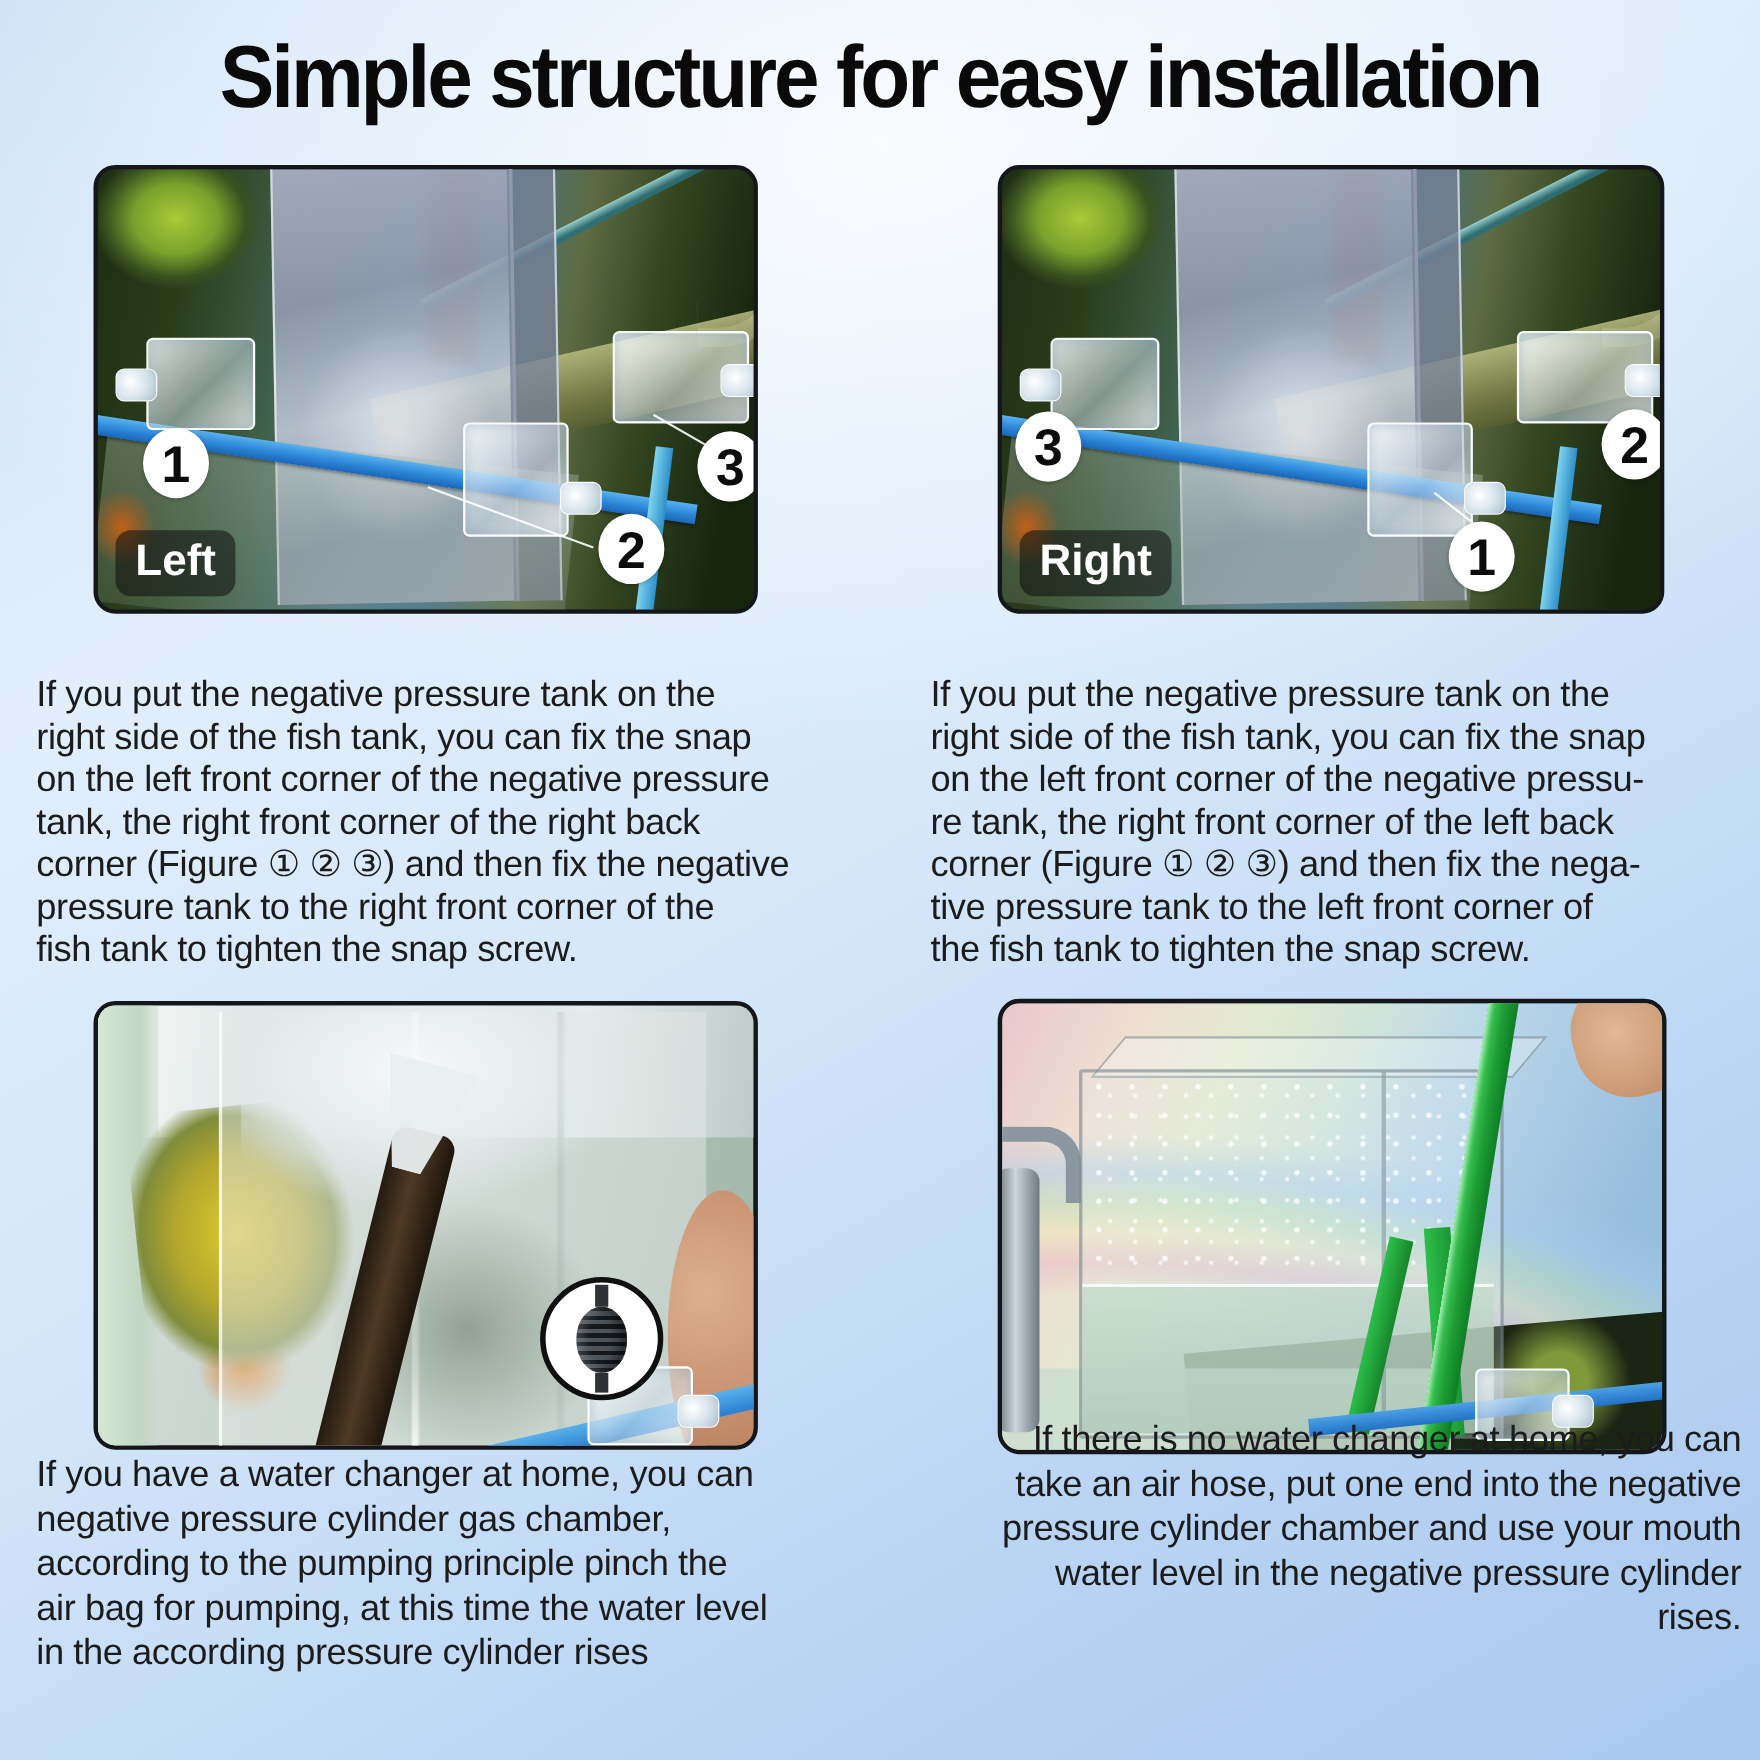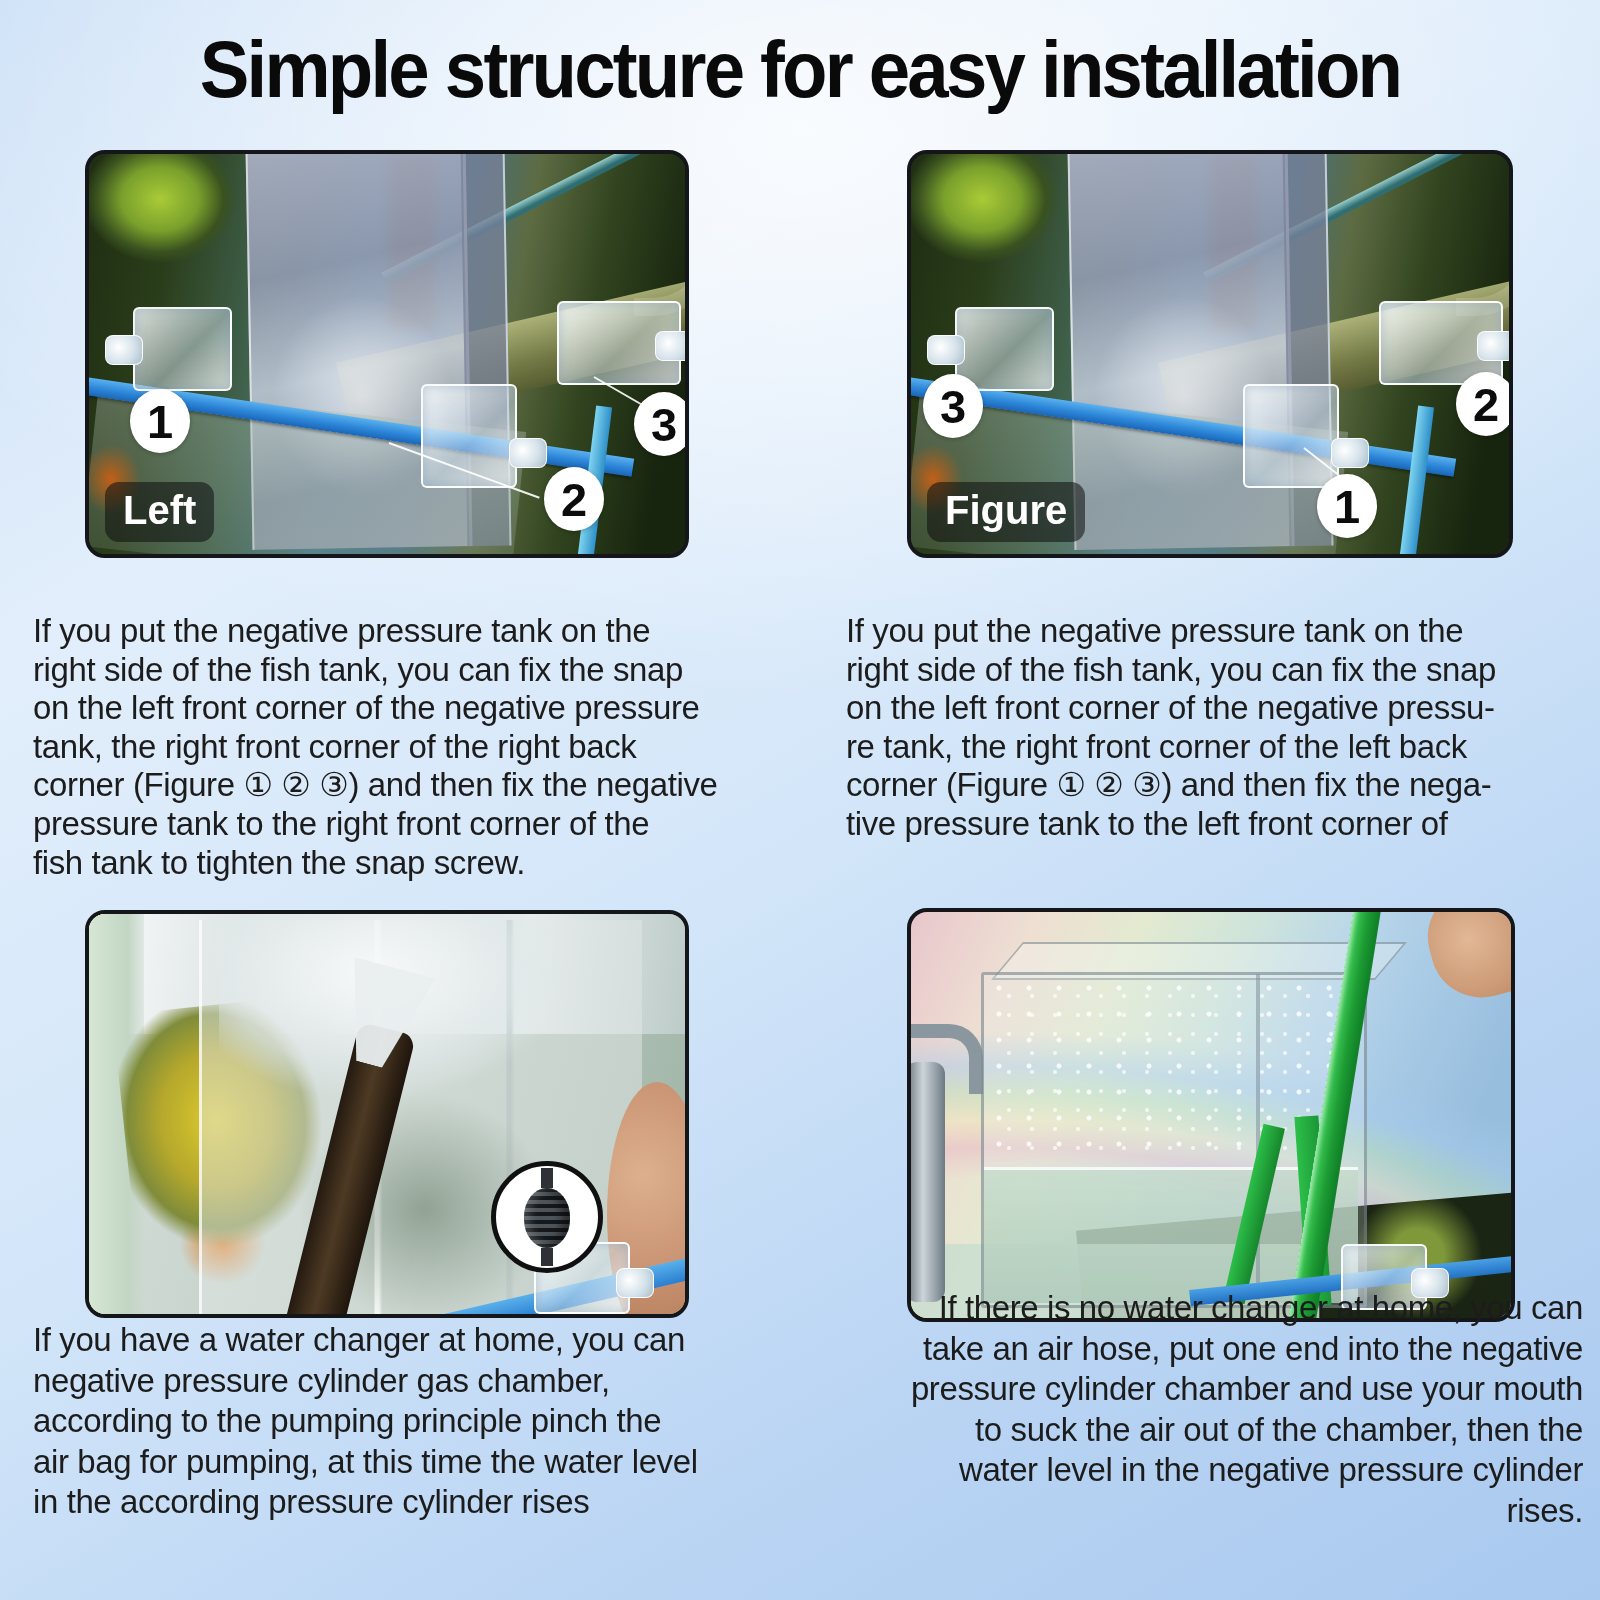--- a/index.html
+++ b/index.html
@@ -178,39 +178,40 @@
     <div class="clamp" style="left:332px;top:230px;width:92px;height:100px;">
       <div class="knob" style="right:-32px;top:52px;"></div>
     </div>
     <div class="clamp" style="left:468px;top:147px;width:120px;height:80px;">
       <div class="knob" style="right:-14px;top:28px;"></div>
     </div>
     <div class="leader" style="left:393px;top:293px;width:72px;transform:rotate(38deg);"></div>
     <div class="badge" style="left:12px;top:220px;">3</div>
     <div class="badge" style="left:545px;top:218px;">2</div>
     <div class="badge" style="left:406px;top:320px;">1</div>
-    <div class="corner-label">Figure</div>
+    <div class="corner-label">Right</div>
   </figure>
 
   <div class="para para-sm" style="left:33px;top:584px;width:770px;">
     <span class="ln">If you put the negative pressure tank on the</span>
     <span class="ln">right side of the fish tank, you can fix the snap</span>
     <span class="ln">on the left front corner of the negative pressure</span>
     <span class="ln">tank, the right front corner of the right back</span>
     <span class="ln">corner (Figure ① ② ③) and then fix the negative</span>
     <span class="ln">pressure tank to the right front corner of the</span>
     <span class="ln">fish tank to tighten the snap screw.</span>
   </div>
   <div class="para para-sm" style="left:846px;top:584px;width:740px;">
     <span class="ln">If you put the negative pressure tank on the</span>
     <span class="ln">right side of the fish tank, you can fix the snap</span>
     <span class="ln">on the left front corner of the negative pressu-</span>
     <span class="ln">re tank, the right front corner of the left back</span>
     <span class="ln">corner (Figure ① ② ③) and then fix the nega-</span>
     <span class="ln">tive pressure tank to the left front corner of</span>
+    <span class="ln">the fish tank to tighten the snap screw.</span>
   </div>
 
   <figure class="photo" style="left:85px;top:910px;width:604px;height:408px;margin:0;">
     <div class="bl-bg"></div>
     <div class="bl-top"></div>
     <div class="bl-leftglass"></div>
     <div class="bl-yellow"></div>
     <div class="bl-tankface"></div>
     <div class="bl-cloud"></div>
     <div class="bl-darkinner"></div>
@@ -254,18 +255,17 @@
     <span class="ln">If you have a water changer at home, you can</span>
     <span class="ln">negative pressure cylinder gas chamber,</span>
     <span class="ln">according to the pumping principle pinch the</span>
     <span class="ln">air bag for pumping, at this time the water level</span>
     <span class="ln">in the according pressure cylinder rises</span>
   </div>
   <div class="para para-lg" style="left:843px;top:1260px;width:740px;text-align:right;">
     <span class="ln">If there is no water changer at home, you can</span>
     <span class="ln">take an air hose, put one end into the negative</span>
     <span class="ln">pressure cylinder chamber and use your mouth</span>
-    <span class="ln">to suck the air out of the chamber, then the</span>
     <span class="ln">water level in the negative pressure cylinder</span>
     <span class="ln">rises.</span>
   </div>
 
 </div>
 
 </body></html>

